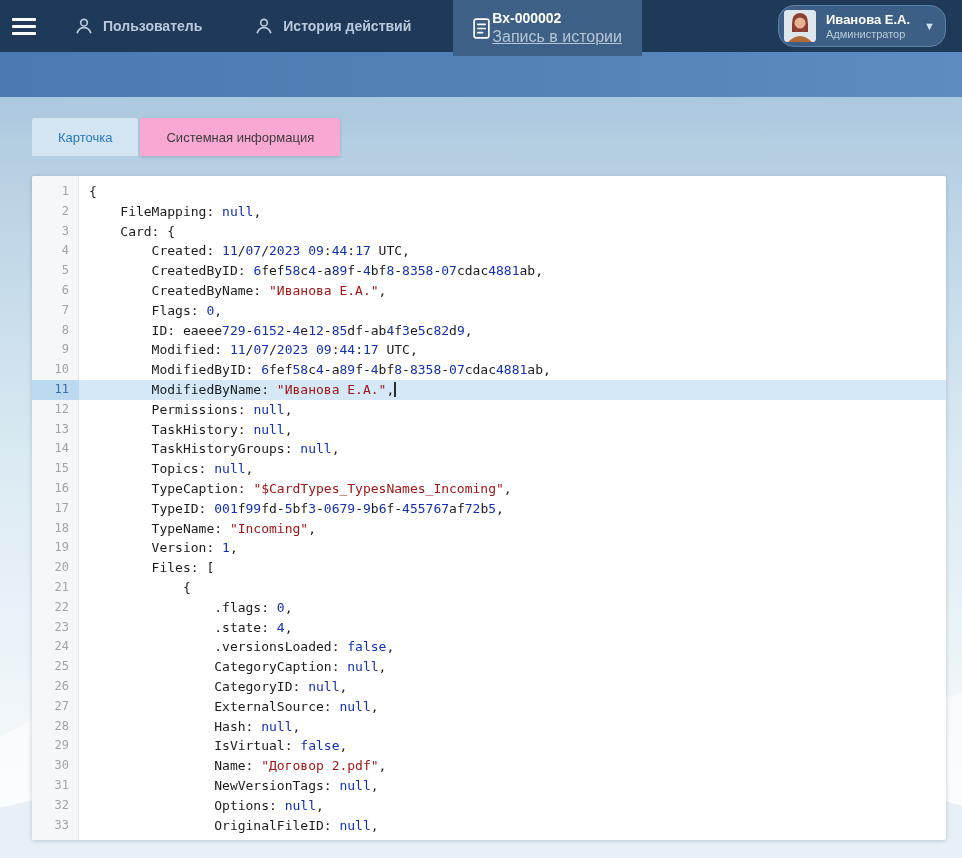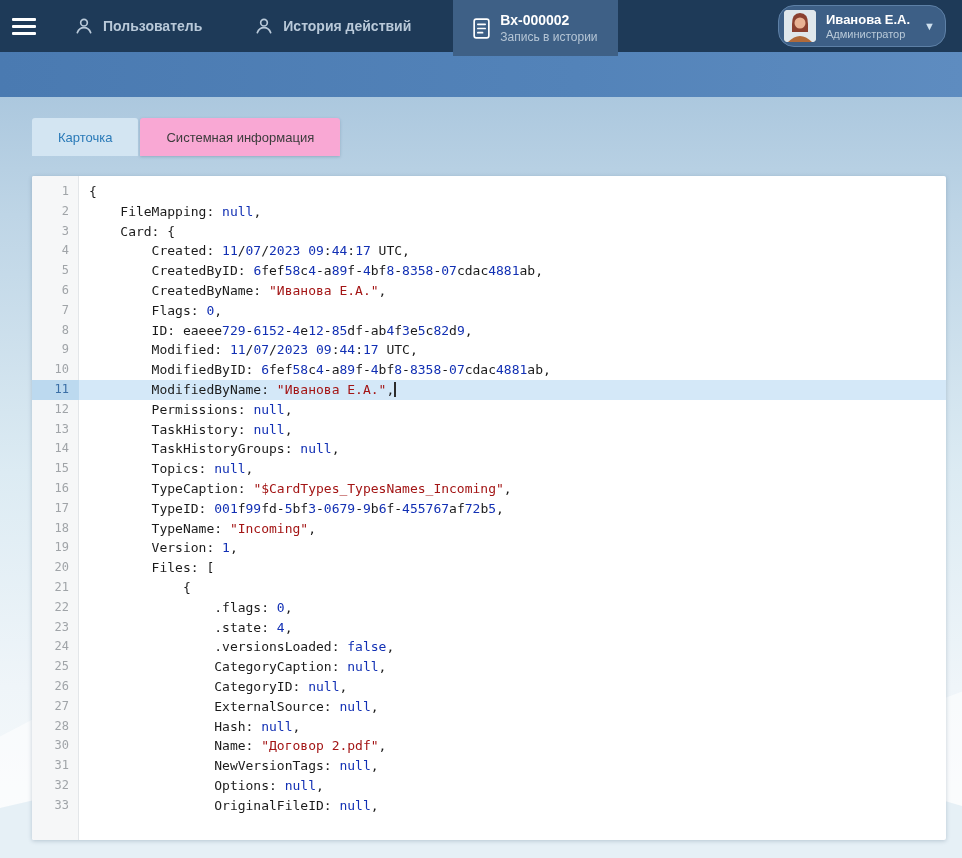--- a/index.html
+++ b/index.html
@@ -24,26 +24,26 @@
   
   .navbar {
     position: absolute; top:0; left:0; right:0; height:52px;
     background:#1e3a58; display:flex; align-items:stretch; z-index:30;
   }
   .menu-btn { width:48px; display:flex; flex-direction:column; justify-content:center; align-items:center; gap:4px; cursor:pointer; }
   .menu-btn span { display:block; width:24px; height:3px; background:#fff; border-radius:1px; }
   .nav-item { display:flex; align-items:center; gap:9px; padding:4px 26px; color:#b9c9d9; font-size:14px; font-weight:700; cursor:pointer; }
   .nav-item svg { flex:none; }
   .record-tab {
-    display:flex; align-items:center; gap:10px; padding:0 20px; margin-left:16px;
+    display:flex; align-items:center; gap:2px; padding:0 20px; margin-left:16px;
     background:#3e6086; height:56px; cursor:pointer; z-index:31;
   }
   .record-tab .txt { display:flex; flex-direction:column; gap:2px; }
   .record-tab .title { color:#ffffff; font-size:14px; font-weight:700; }
-  .record-tab .subtitle { color:#b6c6d6; font-size:12px; }
+  .record-tab .subtitle { color:#b6c6d6; font-size:16px;text-decoration:underline; }
   .user-chip {
     margin-left:auto; margin-right:16px; align-self:center;
     display:flex; align-items:center; gap:10px; padding:4px 10px 4px 5px;
     background:#3d5f86; border:1px solid #5d80a6; border-radius:16px; height:42px; cursor:pointer;
   }
   .avatar { width:32px; height:32px; border-radius:4px; overflow:hidden; flex:none; background:#e8e0d8; }
   .user-txt { display:flex; flex-direction:column; gap:1px; }
   .user-name { color:#ffffff; font-size:13px; font-weight:700; }
   .user-role { color:#b9cad9; font-size:11px; }
   .chev { color:#cfe0ee; font-size:11px; margin-left:4px; }
@@ -243,20 +243,24 @@
         </div>
         <div class="row">
           <div class="gut">27</div>
           <div class="codeln"><span class="plain">                ExternalSource: </span><span class="num">null</span><span class="plain">,</span></div>
         </div>
         <div class="row">
           <div class="gut">28</div>
           <div class="codeln"><span class="plain">                Hash: </span><span class="num">null</span><span class="plain">,</span></div>
         </div>
         <div class="row">
+          <div class="gut">29</div>
+          <div class="codeln"><span class="plain">                IsVirtual: </span><span class="num">false</span><span class="plain">,</span></div>
+        </div>
+        <div class="row">
           <div class="gut">30</div>
           <div class="codeln"><span class="plain">                Name: </span><span class="str">"Договор 2.pdf"</span><span class="plain">,</span></div>
         </div>
         <div class="row">
           <div class="gut">31</div>
           <div class="codeln"><span class="plain">                NewVersionTags: </span><span class="num">null</span><span class="plain">,</span></div>
         </div>
         <div class="row">
           <div class="gut">32</div>
           <div class="codeln"><span class="plain">                Options: </span><span class="num">null</span><span class="plain">,</span></div>

